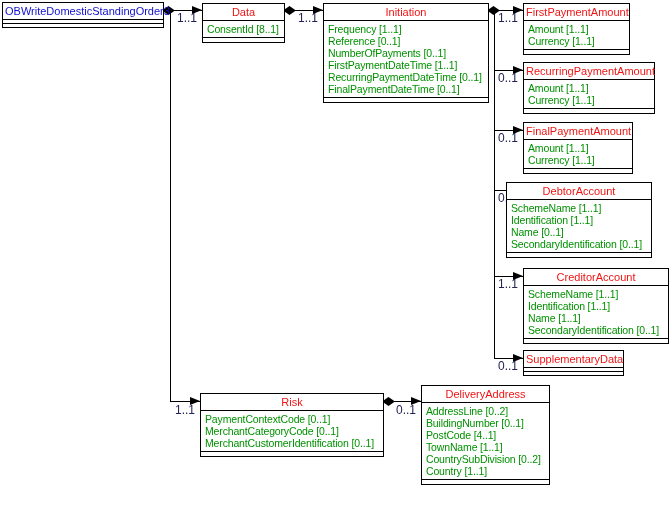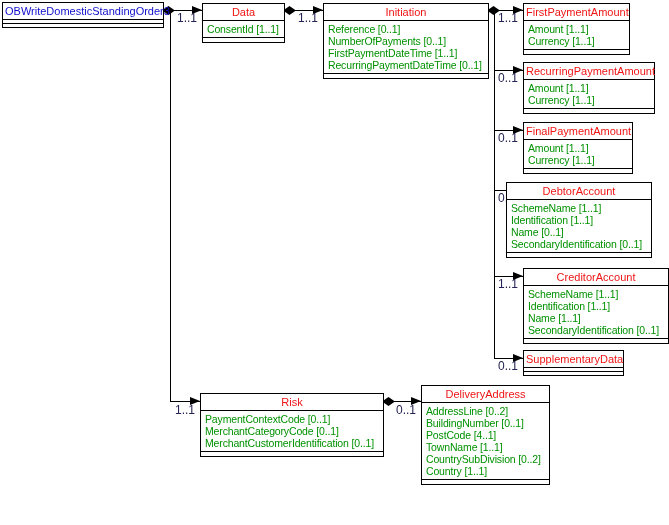--- a/index.html
+++ b/index.html
@@ -73,32 +73,34 @@
 
   <div class="cls" style="left:2px;top:2px;width:160px">
     <div class="ctitle root">OBWriteDomesticStandingOrder3</div>
     <div class="thin"></div>
     <div class="thin"></div>
   </div>
 
   <div class="cls" style="left:202px;top:3px;width:81px">
     <div class="ctitle">Data</div>
     <div class="attrs">
-      <div class="attr">ConsentId [1..1]</div>
+      <div class="attr">ConsentId [8..1]</div>
     </div>
     <div class="sep"></div>
   </div>
 
   <div class="cls" style="left:323px;top:3px;width:164px">
     <div class="ctitle">Initiation</div>
     <div class="attrs">
+      <div class="attr">Frequency [1..1]</div>
       <div class="attr">Reference [0..1]</div>
       <div class="attr">NumberOfPayments [0..1]</div>
       <div class="attr">FirstPaymentDateTime [1..1]</div>
       <div class="attr">RecurringPaymentDateTime [0..1]</div>
+      <div class="attr">FinalPaymentDateTime [0..1]</div>
     </div>
     <div class="sep"></div>
   </div>
 
   <div class="cls" style="left:523px;top:3px;width:105px">
     <div class="ctitle">FirstPaymentAmount</div>
     <div class="attrs">
       <div class="attr">Amount [1..1]</div>
       <div class="attr">Currency [1..1]</div>
     </div>

